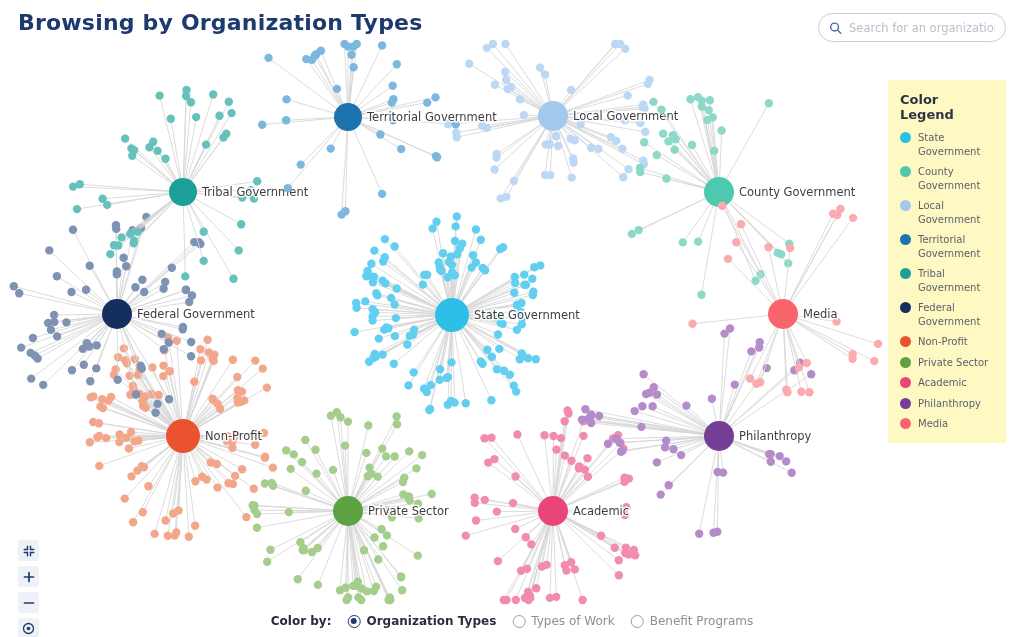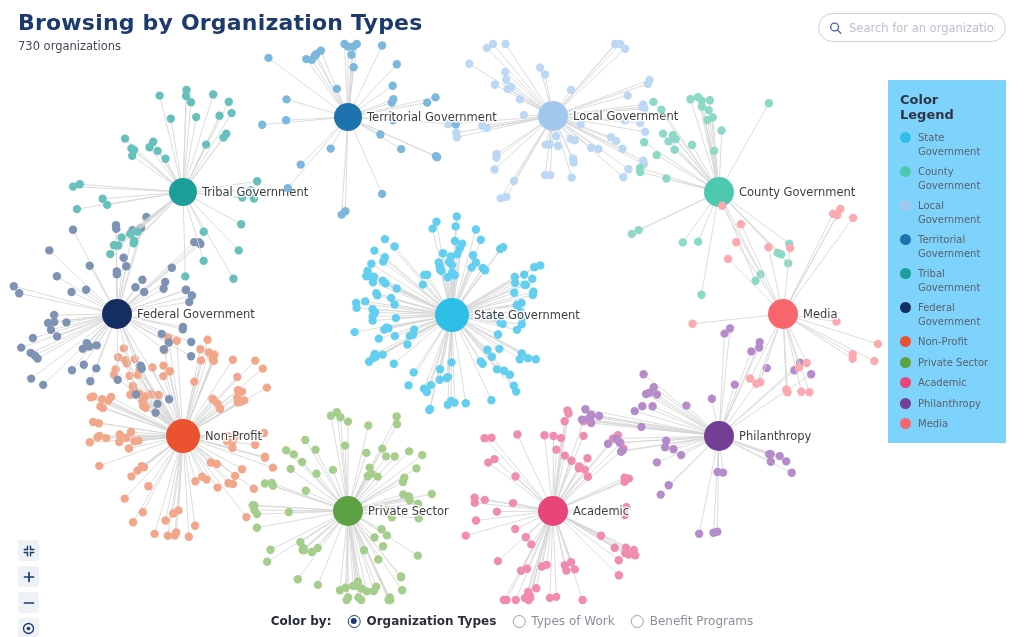--- a/index.html
+++ b/index.html
@@ -19,21 +19,21 @@
 
   
   .search-box { position:absolute; right:18px; top:13px; width:188px; height:29px;
                 border:1px solid #c9ced8; border-radius:15px; background:#fff;
                 display:flex; align-items:center; padding:0 10px; gap:7px; z-index:5; }
   .search-box input { border:none; outline:none; flex:1; font-size:11.5px; color:#555;
                       font-family:inherit; background:transparent; }
   .search-box input::placeholder { color:#b9c0cb; }
 
   
-  .legend { position:absolute; right:18px; top:80px; width:118px; background:#7dd3fc;
+  .legend { position:absolute; right:18px; top:80px; width:118px; background:#fef9c3;
             padding:12px 12px 12px 12px; z-index:5; }
   .legend-title { font-size:13px; font-weight:bold; color:#2e3344; margin-bottom:9px; }
   .legend-item { display:flex; align-items:flex-start; gap:7px; margin-bottom:7px; }
   .legend-item:last-child { margin-bottom:0; }
   .swatch { width:11px; height:11px; border-radius:50%; flex:0 0 11px; margin-top:1px; }
   .legend-label { font-size:10px; color:#5b616b; line-height:1.35; }
 
   
   .zoom-controls { position:absolute; left:18px; top:540px; display:flex;
                    flex-direction:column; gap:5px; z-index:5; }
@@ -1583,21 +1583,20 @@
           <circle cx="798.9" cy="367.4" r="4.2" fill="#fcaab0"></circle>
           <circle cx="806.8" cy="363.0" r="4.2" fill="#fcaab0"></circle>
         </g>
         <circle cx="783" cy="314" r="15" fill="#f9656d"></circle>
         <text x="803" y="318">Media</text>
       </g>
     </svg>
 
   <div class="header">
     <div class="page-title">Browsing by Organization Types</div>
-    <div class="page-subtitle">730 organizations</div>
   </div>
 
   <div class="search-box">
     <svg width="14" height="14" viewBox="0 0 14 14">
       <circle cx="6" cy="6" r="4.2" fill="none" stroke="#4a69a8" stroke-width="1.5"></circle>
       <line x1="9.2" y1="9.2" x2="12.6" y2="12.6" stroke="#4a69a8" stroke-width="1.5" stroke-linecap="round"></line>
     </svg>
     <input type="text" placeholder="Search for an organization" style="">
   </div>
 

